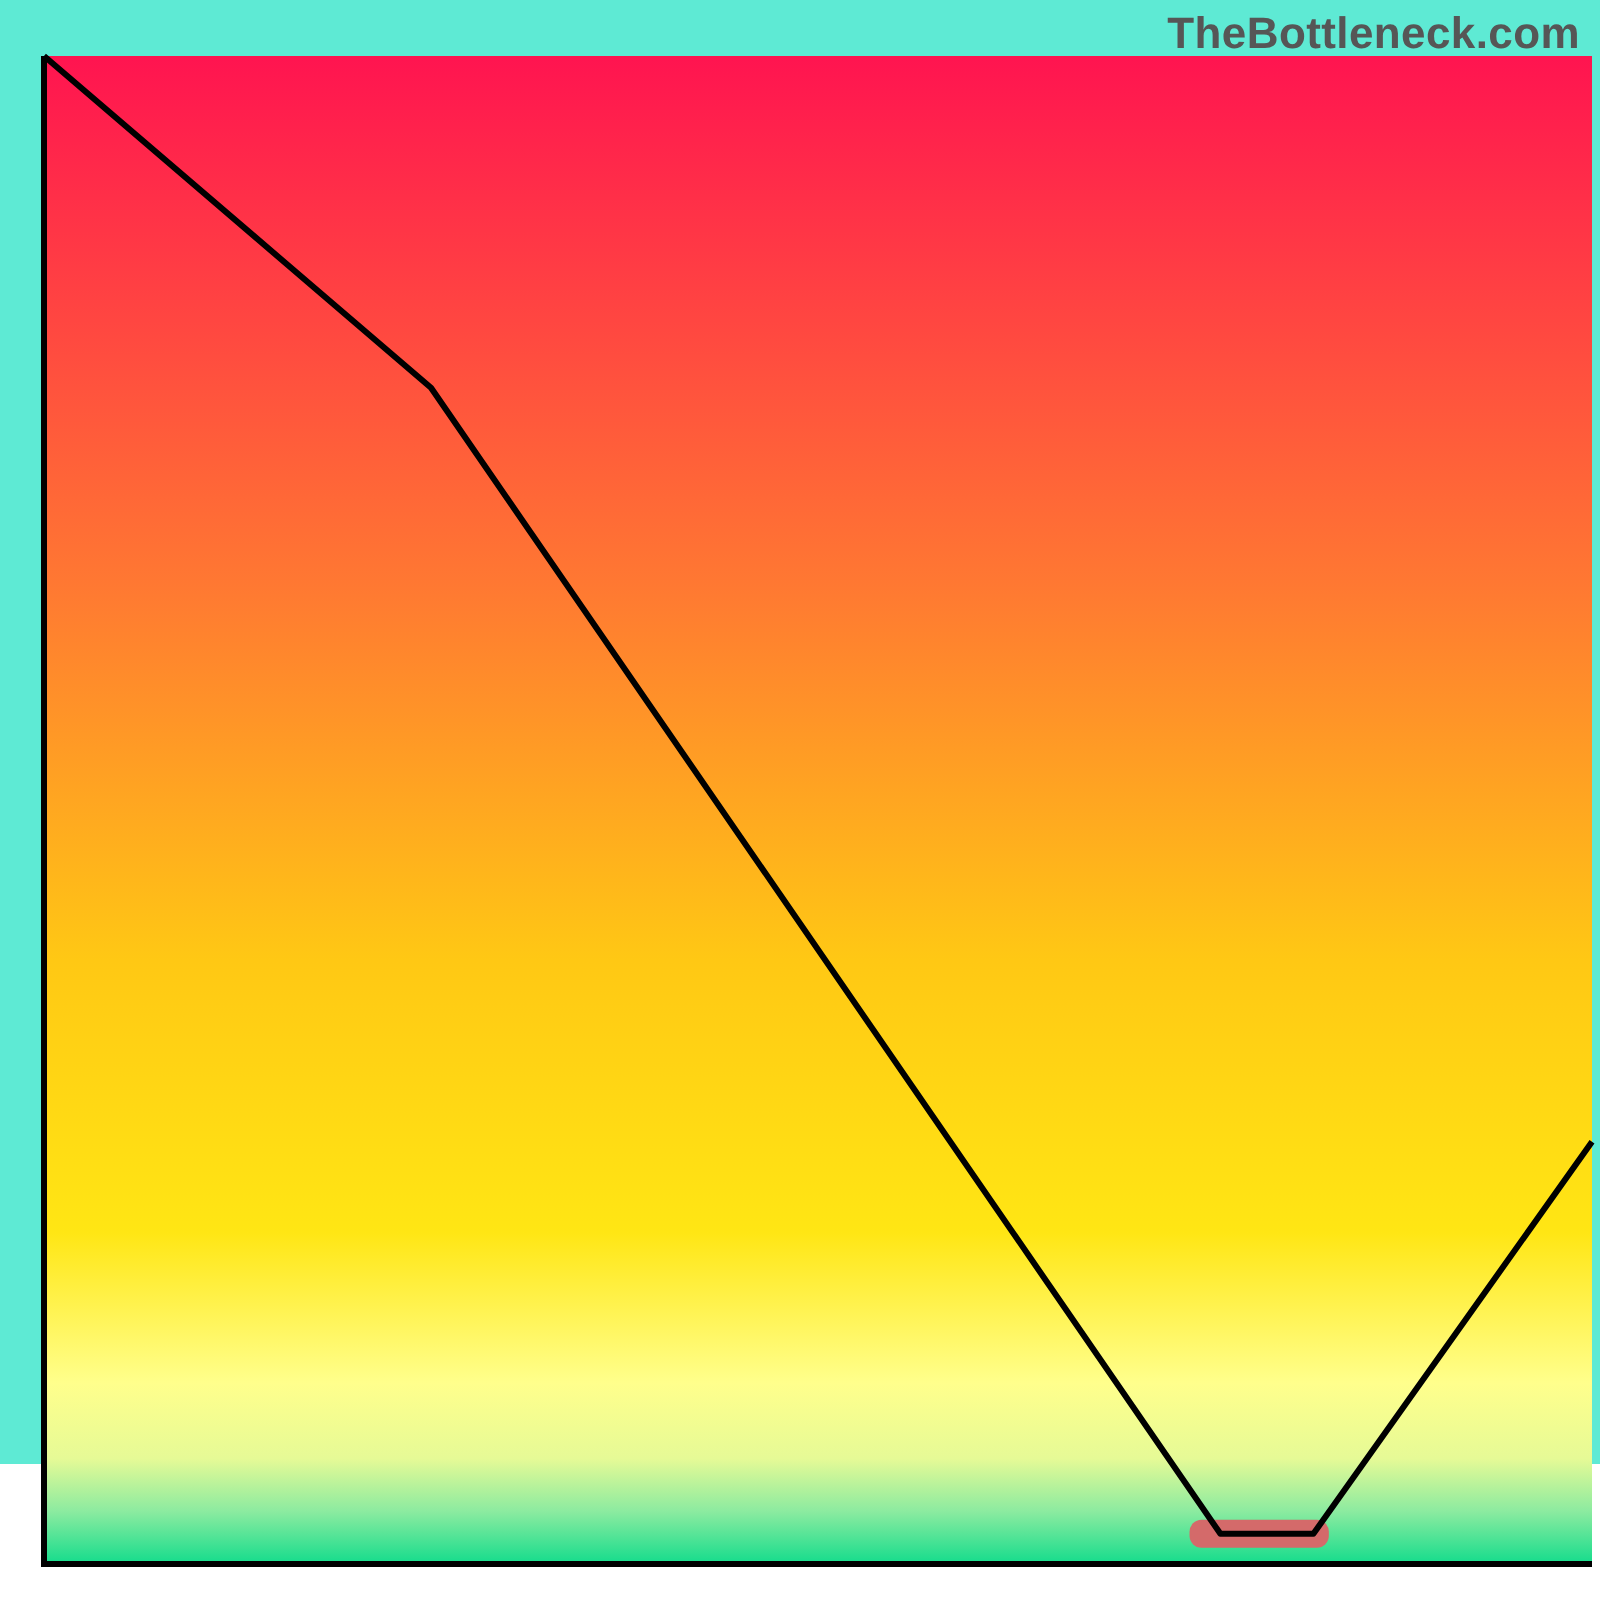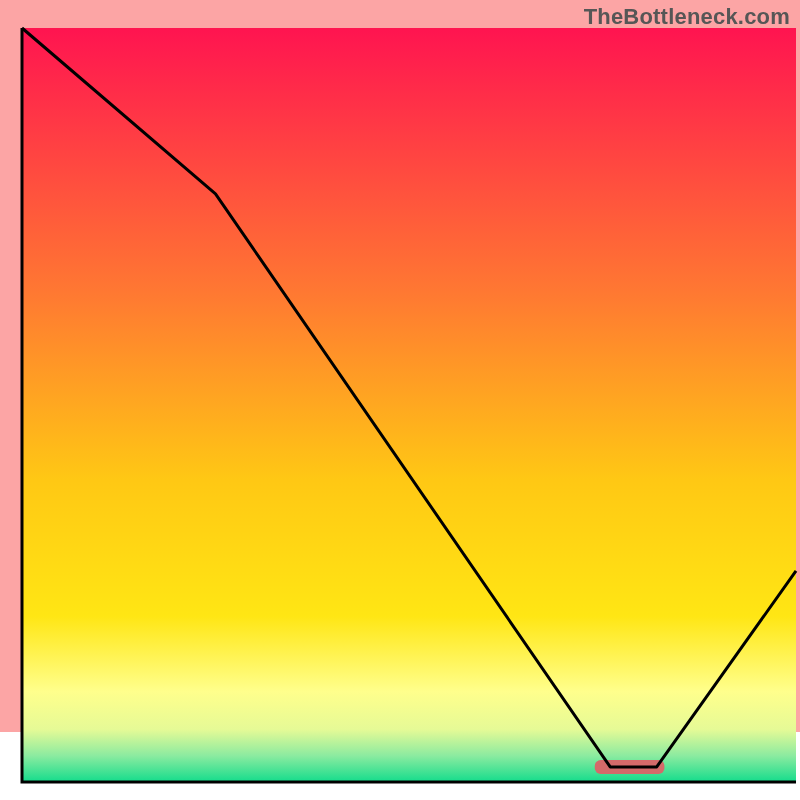--- a/index.html
+++ b/index.html
@@ -6,21 +6,21 @@
     margin: 0;
     padding: 0;
     width: 800px;
     height: 800px;
     overflow: hidden;
   }
   .chart-container {
     position: relative;
     width: 800px;
     height: 732px;
-    background: #fca5a5;
+    background: #5eead4;
   }
   .attribution {
     position: absolute;
     top: 4px;
     right: 10px;
     font-family: Arial, Helvetica, sans-serif;
     font-size: 22px;
     font-weight: 600;
     color: #565656;
     letter-spacing: 0.2px;

